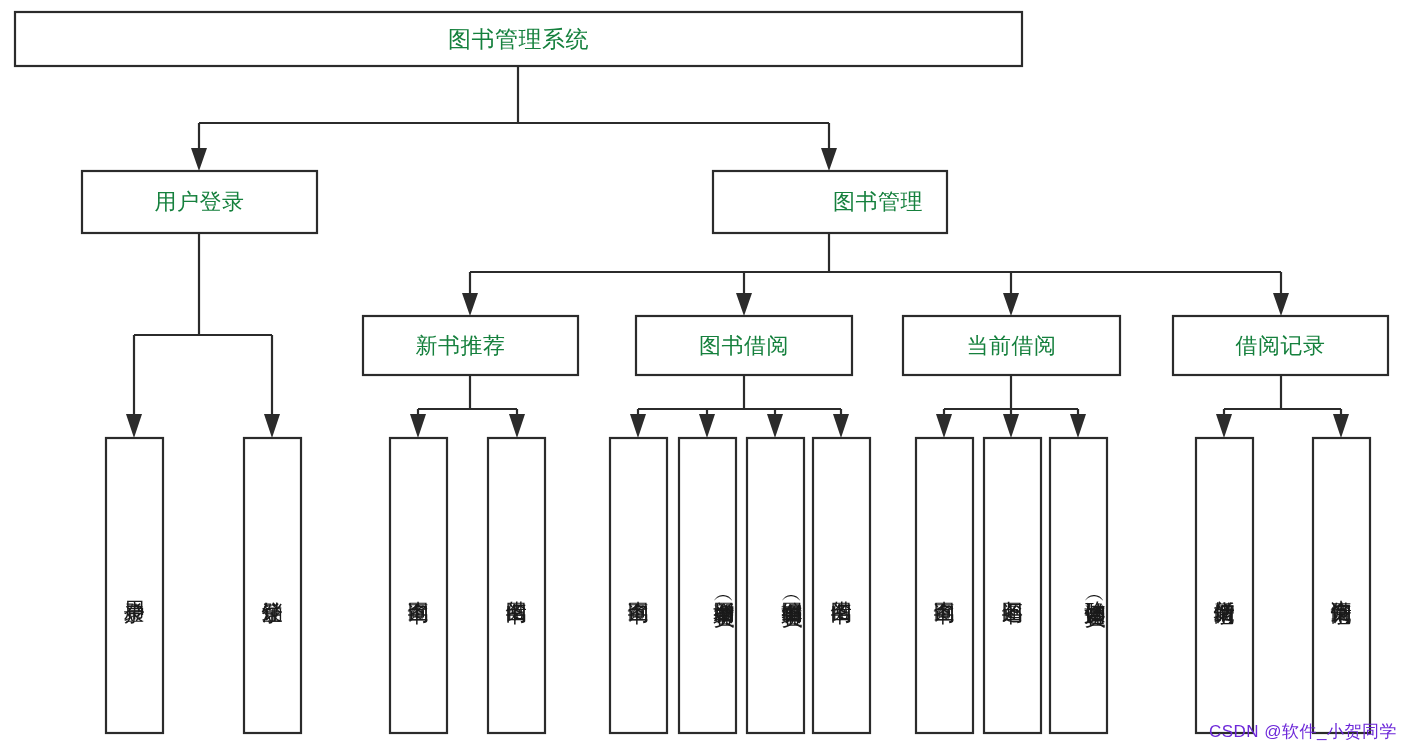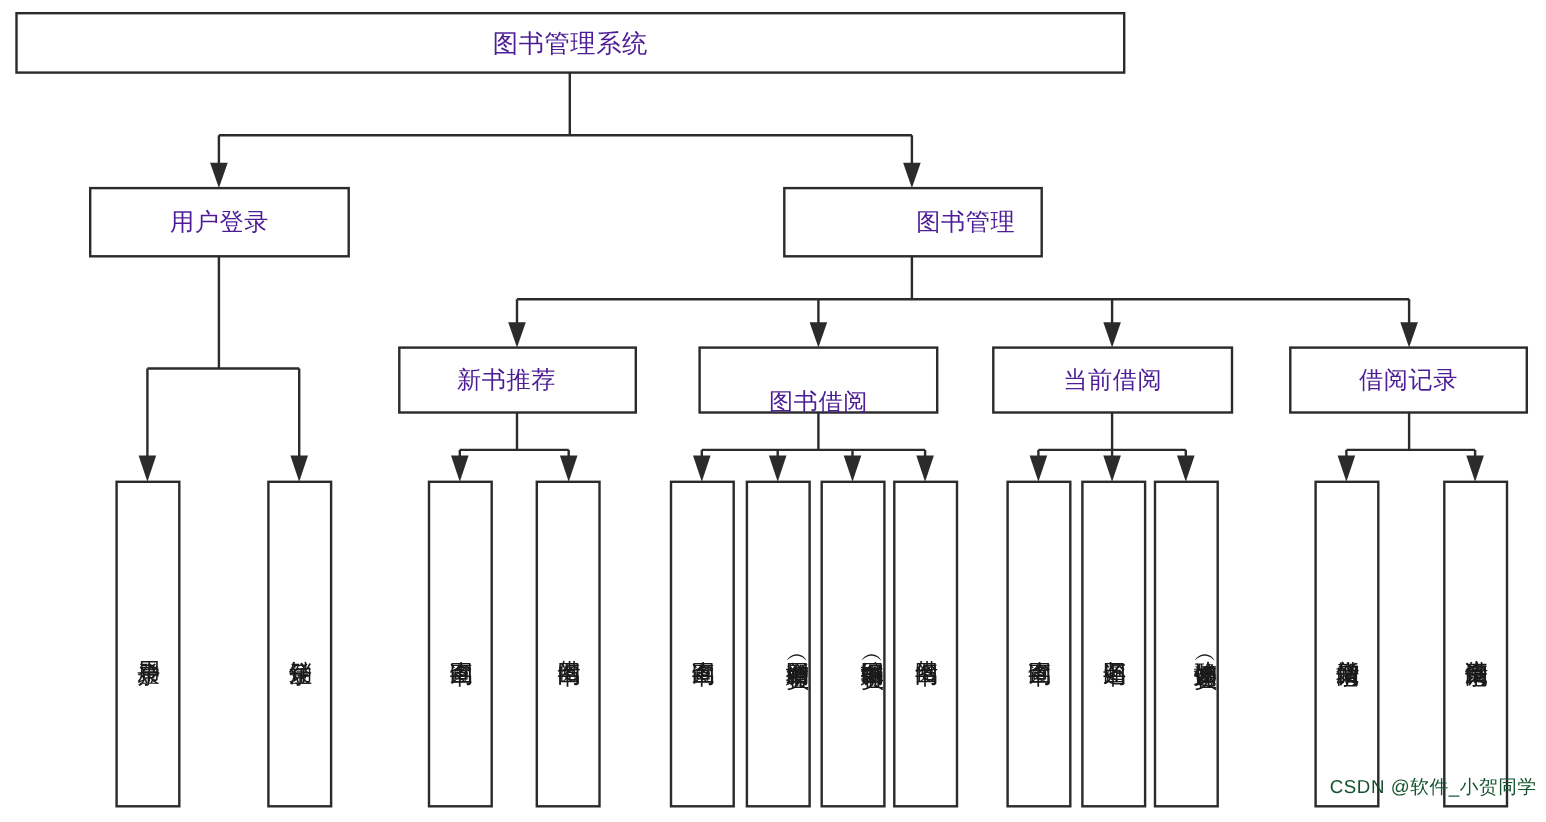--- a/index.html
+++ b/index.html
@@ -40,21 +40,21 @@
   }
   .arrow-head {
     fill: #2b2b2b;
     stroke: none;
   }
   .node-label-h {
     position: absolute;
     display: flex;
     align-items: center;
     justify-content: center;
-    color: #4c1d95;
+    color: #15803d;
     font-size: 22px;
     letter-spacing: 0.5px;
     white-space: nowrap;
     pointer-events: none;
   }
   .node-label-v {
     position: absolute;
     display: flex;
     justify-content: center;
     color: #1a1a1a;
@@ -64,23 +64,23 @@
     text-orientation: upright;
     white-space: nowrap;
     letter-spacing: 1px;
     pointer-events: none;
   }
   .node-label-v.align-middle { align-items: center; }
   .node-label-v.align-start  { align-items: flex-start; }
   .watermark {
     position: absolute;
     right: 8px;
-    bottom: 20px;
+    bottom: 4px;
     font-size: 17px;
-    color: #14532d;
+    color: #6d28d9;
     letter-spacing: 0.5px;
     white-space: nowrap;
     pointer-events: none;
   }
 </style>
 </head>
 <body>
 
 <div id="diagram-root">
 
@@ -173,21 +173,21 @@
     <polygon class="arrow-head" points="1224,438 1216,414 1232,414"></polygon>
     <polygon class="arrow-head" points="1341,438 1333,414 1349,414"></polygon>
   </svg>
 
   <div class="node-label-h" style="left:15px; top:12px; width:1007px; height:54px; font-size:23px;">图书管理系统</div>
 
   <div class="node-label-h" style="left:82px; top:171px; width:235px; height:62px;">用户登录</div>
   <div class="node-label-h" style="left:713px; top:171px; width:234px; height:62px;margin-left:48px;">图书管理</div>
 
   <div class="node-label-h" style="left:353px; top:316px; width:215px; height:59px;">新书推荐</div>
-  <div class="node-label-h" style="left:636px; top:316px; width:216px; height:59px;margin-top:20px;">图书借阅</div>
+  <div class="node-label-h" style="left:636px; top:316px; width:216px; height:59px;">图书借阅</div>
   <div class="node-label-h" style="left:903px; top:316px; width:217px; height:59px;">当前借阅</div>
   <div class="node-label-h" style="left:1173px; top:316px; width:215px; height:59px;">借阅记录</div>
 
   <div class="node-label-v align-middle" style="left:106px; top:438px; width:57px; height:295px;">用户登录</div>
   <div class="node-label-v align-middle" style="left:244px; top:438px; width:57px; height:295px;">注销登录</div>
 
   <div class="node-label-v align-middle" style="left:390px; top:438px; width:57px; height:295px;">查询图书</div>
   <div class="node-label-v align-middle" style="left:488px; top:438px; width:57px; height:295px;">借阅图书</div>
 
   <div class="node-label-v align-middle" style="left:610px; top:438px; width:57px; height:295px;">查询图书</div>

